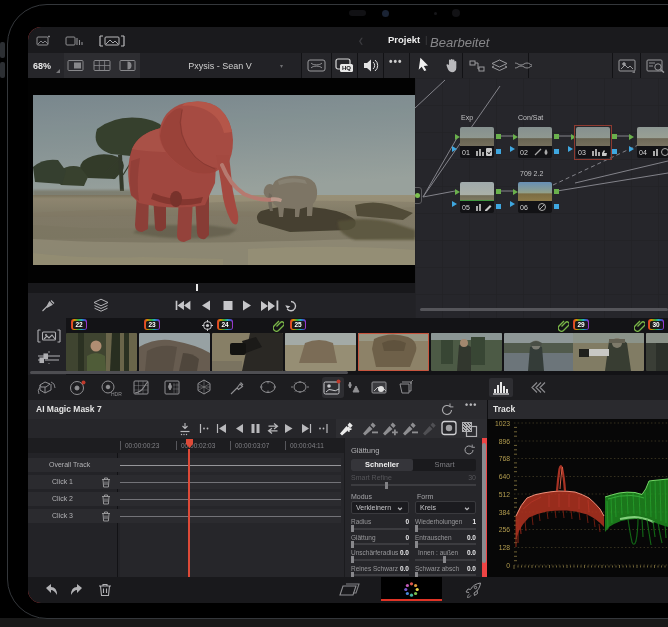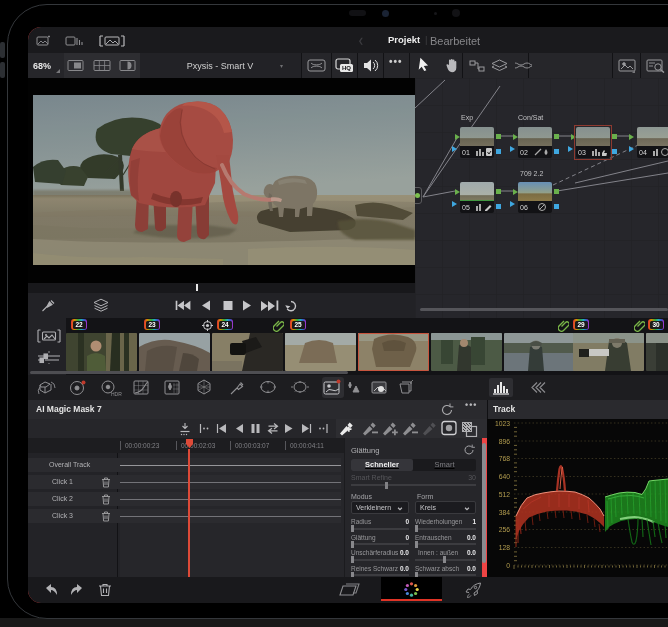--- a/index.html
+++ b/index.html
@@ -86,37 +86,37 @@
             <path d="M12 2.5h2M13 1.5v2" stroke-width="0.9"></path>
           <rect x="30" y="3" width="9" height="8" rx="1"></rect>
             <path d="M41 4v7M43.5 6v5M46 8v3" stroke-width="1.1"></path>
           <path d="M64 2v10M64 2h3M64 12h3" stroke="#b9b9bc" stroke-width="1.2"></path>
             <rect x="69" y="3" width="14" height="8" rx="1" stroke="#b9b9bc"></rect>
             <path d="M70 10l4-4 3 3 2-2 3 3" stroke="#b9b9bc" stroke-width="0.9"></path>
             <path d="M88 2v10M88 2h-3M88 12h-3" stroke="#b9b9bc" stroke-width="1.2"></path>
         </svg>
         <div class="txt" style="left:360px;top:7px;font-size:9.5px;font-weight:bold;color:#ececec;">Projekt</div>
         <div class="txt" style="left:397px;top:7px;font-size:9.5px;color:#3f3f42;">|</div>
-        <div class="txt" style="left:402px;top:8px;font-size:11px;color:#87878a;">Bearbeitet</div>
+        <div class="txt" style="left:402px;top:8px;font-size:13px;color:#87878a;font-style:italic;">Bearbeitet</div>
         <div class="txt" style="left:330px;top:10px;font-size:7px;color:#3c3c40;">❮</div>
       </div>
       <div class="abs" id="toolbar">
         <div class="abs" style="left:36px;top:0;width:76px;height:25px;background:#2d2d31;"></div>
         <div class="abs" style="left:112px;top:0;width:161px;height:25px;background:#222226;"></div>
         <div class="txt" style="left:5px;top:8px;font-size:9px;font-weight:bold;color:#e8e8e8;">68%</div>
         <div class="abs" style="left:28px;top:16px;width:0;height:0;border-left:4px solid transparent;border-bottom:4px solid #77777a;"></div>
         <svg class="abs" style="left:36px;top:5px" width="110" height="15" viewBox="0 0 110 15" fill="none" stroke="#88888b" stroke-width="1">
           <rect x="4" y="2.5" width="15" height="10" rx="1"></rect>
             <rect x="10" y="4.5" width="7" height="6" fill="#88888b" stroke="none"></rect>
           <rect x="30" y="2.5" width="16" height="10" rx="1"></rect>
             <path d="M35.3 2.5v10M40.6 2.5v10M30 7.5h16" stroke-width="0.8"></path>
           <rect x="56" y="2.5" width="15" height="10" rx="1"></rect>
             <path d="M63.5 3.5a4 4 0 010 8z" fill="#88888b" stroke="none"></path>
         </svg>
-        <div class="txt" style="left:112px;top:8px;width:160px;text-align:center;font-size:9px;color:#cfcfcf;">Pxysis - Smart V</div>
+        <div class="txt" style="left:112px;top:8px;width:160px;text-align:center;font-size:9px;color:#cfcfcf;">Pxysis - Sean V</div>
         <div class="txt" style="left:252px;top:9px;font-size:6px;color:#6f6f72;">▾</div>
 
         <div class="abs" style="left:273px;top:0;width:1px;height:25px;background:#121215;"></div>
         <div class="abs" style="left:303px;top:0;width:1px;height:25px;background:#121215;"></div>
         <div class="abs" style="left:329px;top:0;width:1px;height:25px;background:#121215;"></div>
         <div class="abs" style="left:355px;top:0;width:1px;height:25px;background:#121215;"></div>
         <div class="abs" style="left:381px;top:0;width:1px;height:25px;background:#121215;"></div>
         <div class="abs" style="left:434px;top:0;width:1px;height:25px;background:#121215;"></div>
         <div class="abs" style="left:500px;top:0;width:1px;height:25px;background:#121215;"></div>
         <div class="abs" style="left:584px;top:0;width:1px;height:25px;background:#121215;"></div>
@@ -705,21 +705,21 @@
             <path d="M1 1h7v5L4.5 10 1 6z" fill="#dd4a38"></path>
           </svg>
       </div>
       <div class="abs" style="left:344px;top:438px;width:1px;height:139px;background:#1b1b1e;"></div>
       <div class="abs" id="params">
         <div class="txt" style="left:6px;top:8px;font-size:7.5px;color:#b2b2b5;">Glättung</div>
         <svg class="abs" style="left:118px;top:6px" width="12" height="12" viewBox="0 0 12 12" fill="none" stroke="#a8a8ab" stroke-width="1">
             <path d="M10 6a4 4 0 11-1.2-2.9"></path>
             <path d="M9.2 0.6v2.7h2.7" stroke-width="0.9"></path>
           </svg>
-        <div class="abs" style="left:6px;top:21px;width:125px;height:12px;background:#1a1a1d;border-radius:2px;display:flex;text-decoration:underline;">
+        <div class="abs" style="left:6px;top:21px;width:125px;height:12px;background:#1a1a1d;border-radius:2px;display:flex;">
           <div style="width:62px;background:#35353a;border-radius:2px;color:#f2f2f2;font-weight:bold;font-size:7.5px;text-align:center;line-height:12px;">Schneller</div>
           <div style="width:63px;color:#7c7c80;font-size:7.5px;text-align:center;line-height:12px;">Smart</div>
         </div>
         <div class="txt" style="left:6px;top:36px;font-size:7px;color:#56565a;">Smart Refine</div>
         <div class="txt" style="left:108px;top:36px;width:23px;text-align:right;font-size:7px;color:#56565a;">30</div>
         <div class="abs" style="left:6px;top:46px;width:125px;height:2px;background:#3c3c40;"></div>
         <div class="abs" style="left:40px;top:43.5px;width:3px;height:7px;background:#808084;"></div>
         <div class="txt" style="left:6px;top:55px;font-size:7px;color:#a4a4a8;">Modus</div>
         <div class="txt" style="left:72px;top:55px;font-size:7px;color:#a4a4a8;">Form</div>
         <div class="dd" style="left:6px;width:58px;">

